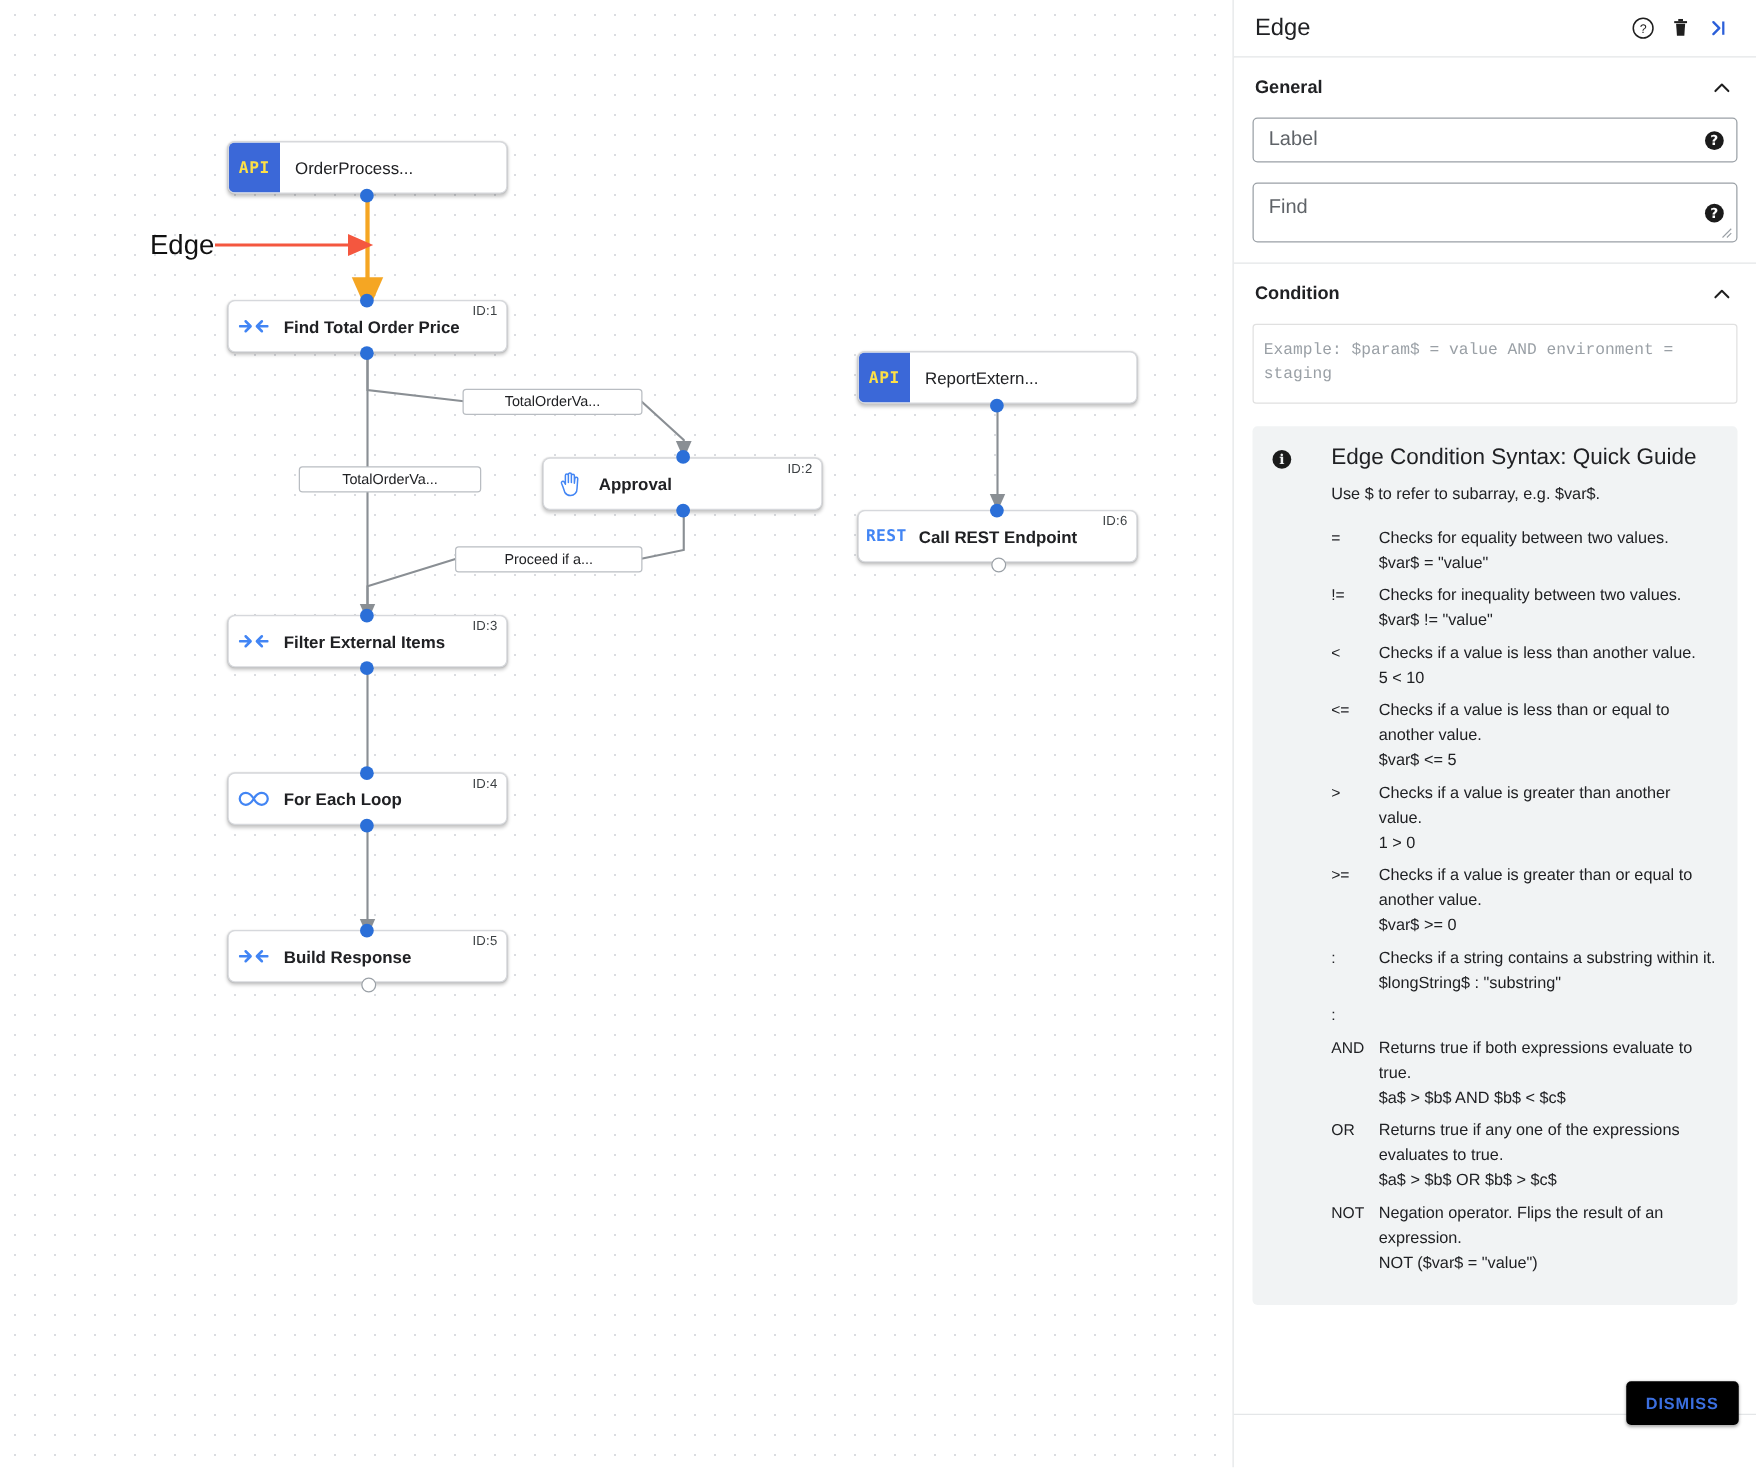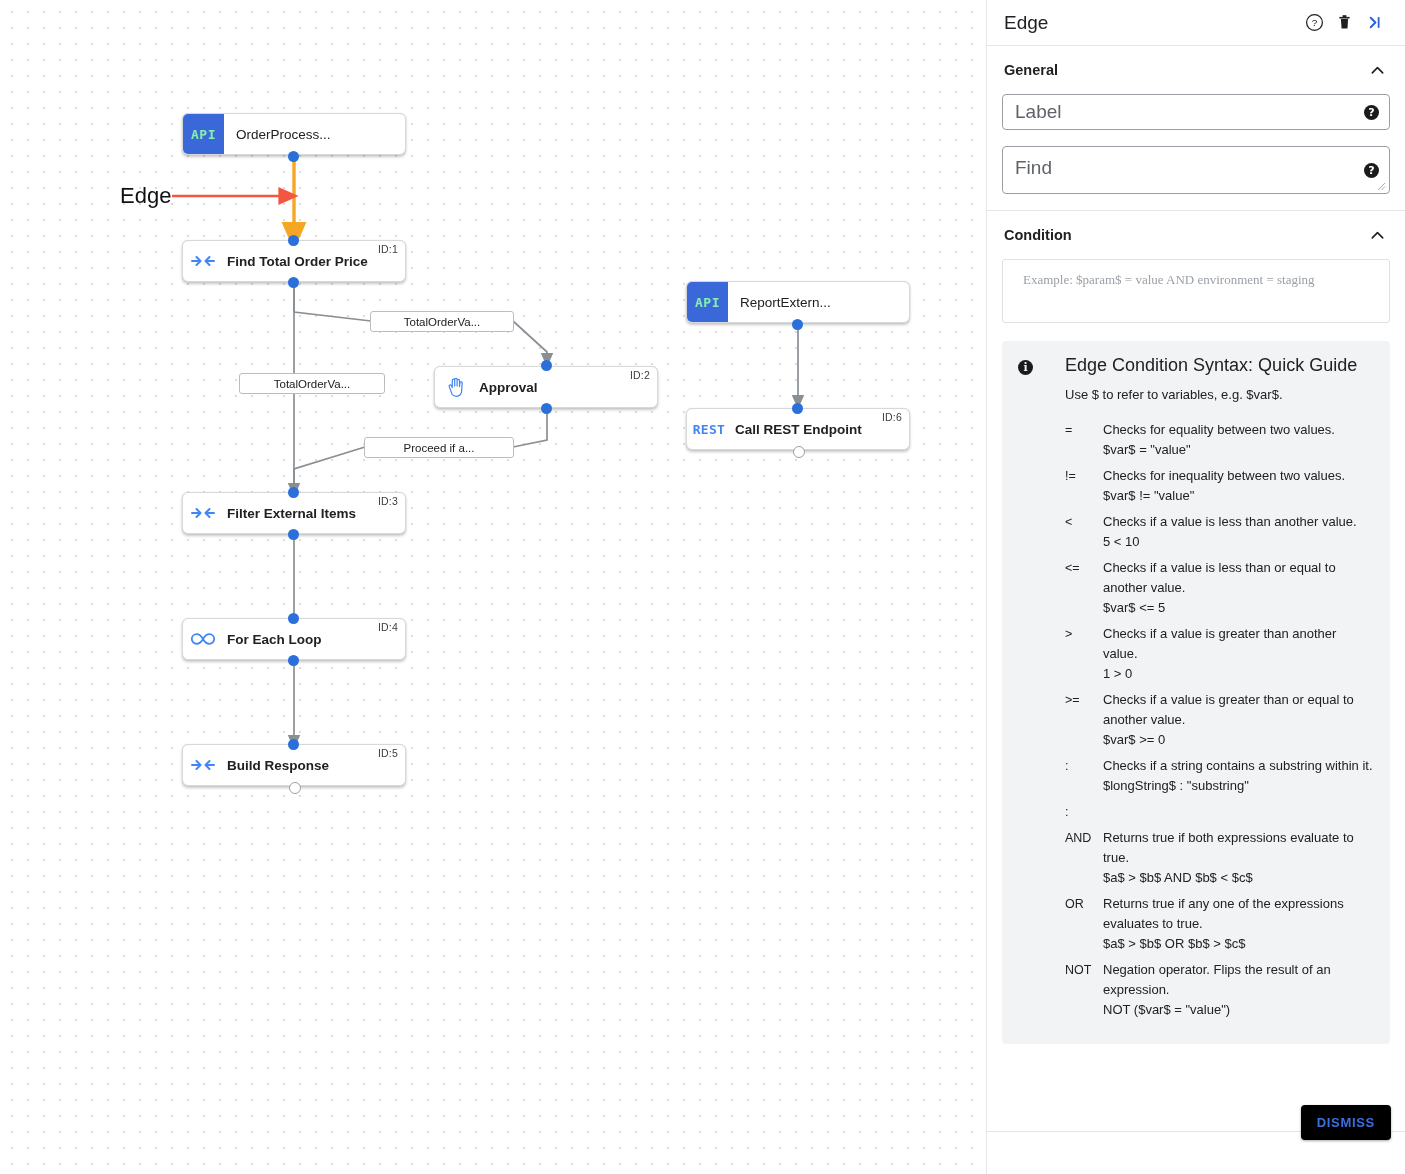--- a/index.html
+++ b/index.html
@@ -70,21 +70,21 @@
 
   
   .node.api {
     padding: 0;
     overflow: hidden;
   }
   .node.api .chip {
     width: 41px;
     height: 100%;
     background: #3b68d8;
-    color: #86efac;
+    color: #fde047;
     display: flex;
     align-items: center;
     justify-content: center;
     font-family: "DejaVu Sans Mono", monospace;
     font-size: 13px;
     font-weight: bold;
     letter-spacing: .5px;
     flex: none;
   }
   .node.api .nlabel { margin-left: 12px; font-weight: normal; font-size: 13.5px;}
@@ -217,21 +217,21 @@
     position: relative;
     box-sizing: border-box;
     border: 1px solid #9aa0a6;
     border-radius: 4px;
     background: #fff;
     margin-bottom: 16px;
   }
   .field.label-field { height: 36px; display:flex; align-items:center; }
   .field.notes-field { height: 48px; }
   .field .ftext {
-    font-size: 19px;
+    font-size: 16px;
     color: #5f6368;
     padding-left: 12px;
   }
   .field.notes-field .ftext { padding-top: 10px; display:block; }
   .fhelp {
     position: absolute;
     right: 10px;
     width: 15px; height: 15px;
     border-radius: 50%;
     background: #1b1b1b;
@@ -253,22 +253,22 @@
     font-size: 10px;
     line-height: 10px;
     cursor: nwse-resize;
   }
 
   .cond-box {
     box-sizing: border-box;
     border: 1px solid #e0e0e0;
     border-radius: 3px;
     min-height: 64px;
-    padding: 10px 20px;
-    font-family: Liberation Serif, serif;
+    padding: 10px 8px;
+    font-family: Liberation Mono, monospace;
     font-size: 13px;
     line-height: 19px;
     color: #9aa0a6;
     margin-bottom: 18px;
   }
 
   
   .guide {
     background: #f1f3f4;
     border-radius: 4px;
@@ -551,21 +551,21 @@
         </div>
 
         <div class="cond-box">Example: $param$ = value AND environment = staging</div>
 
         <div class="guide">
           <div class="guide-icon-col">
             <div class="info-dot">i</div>
           </div>
           <div class="guide-body">
             <div class="guide-title">Edge Condition Syntax: Quick Guide</div>
-            <div class="guide-sub">Use $ to refer to variables, e.g. $var$.</div>
+            <div class="guide-sub">Use $ to refer to subarray, e.g. $var$.</div>
             <div id="op-list">
                 <div class="op-row">
                   <div class="op-sym">=</div>
                   <div class="op-desc">Checks for equality between two values.<span class="op-ex">$var$ = "value"</span></div>
                 </div>
                 <div class="op-row">
                   <div class="op-sym">!=</div>
                   <div class="op-desc">Checks for inequality between two values.<span class="op-ex">$var$ != "value"</span></div>
                 </div>
                 <div class="op-row">

